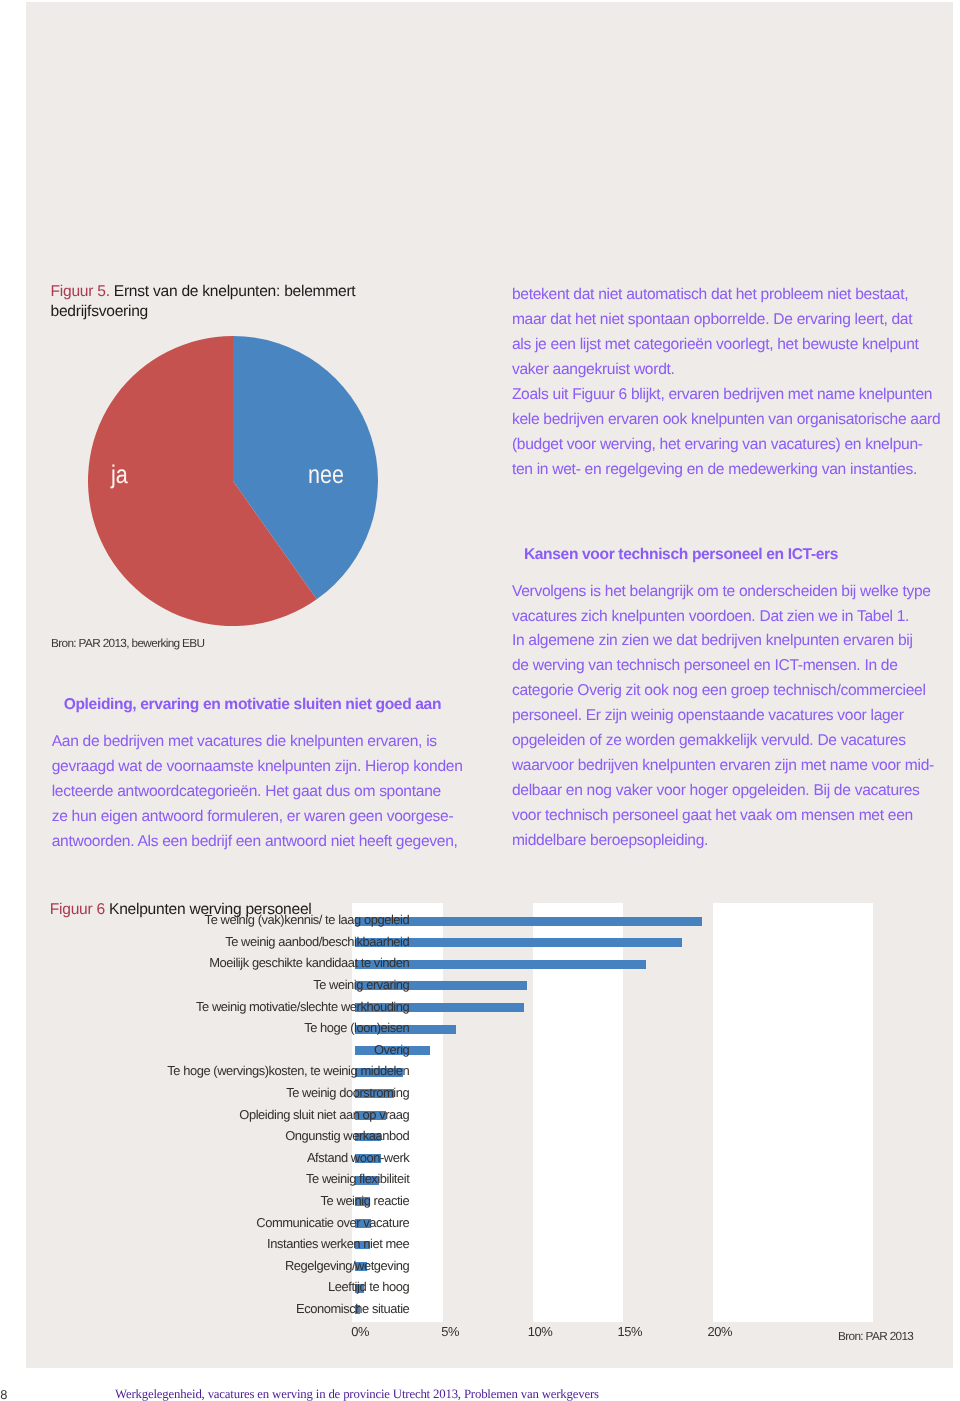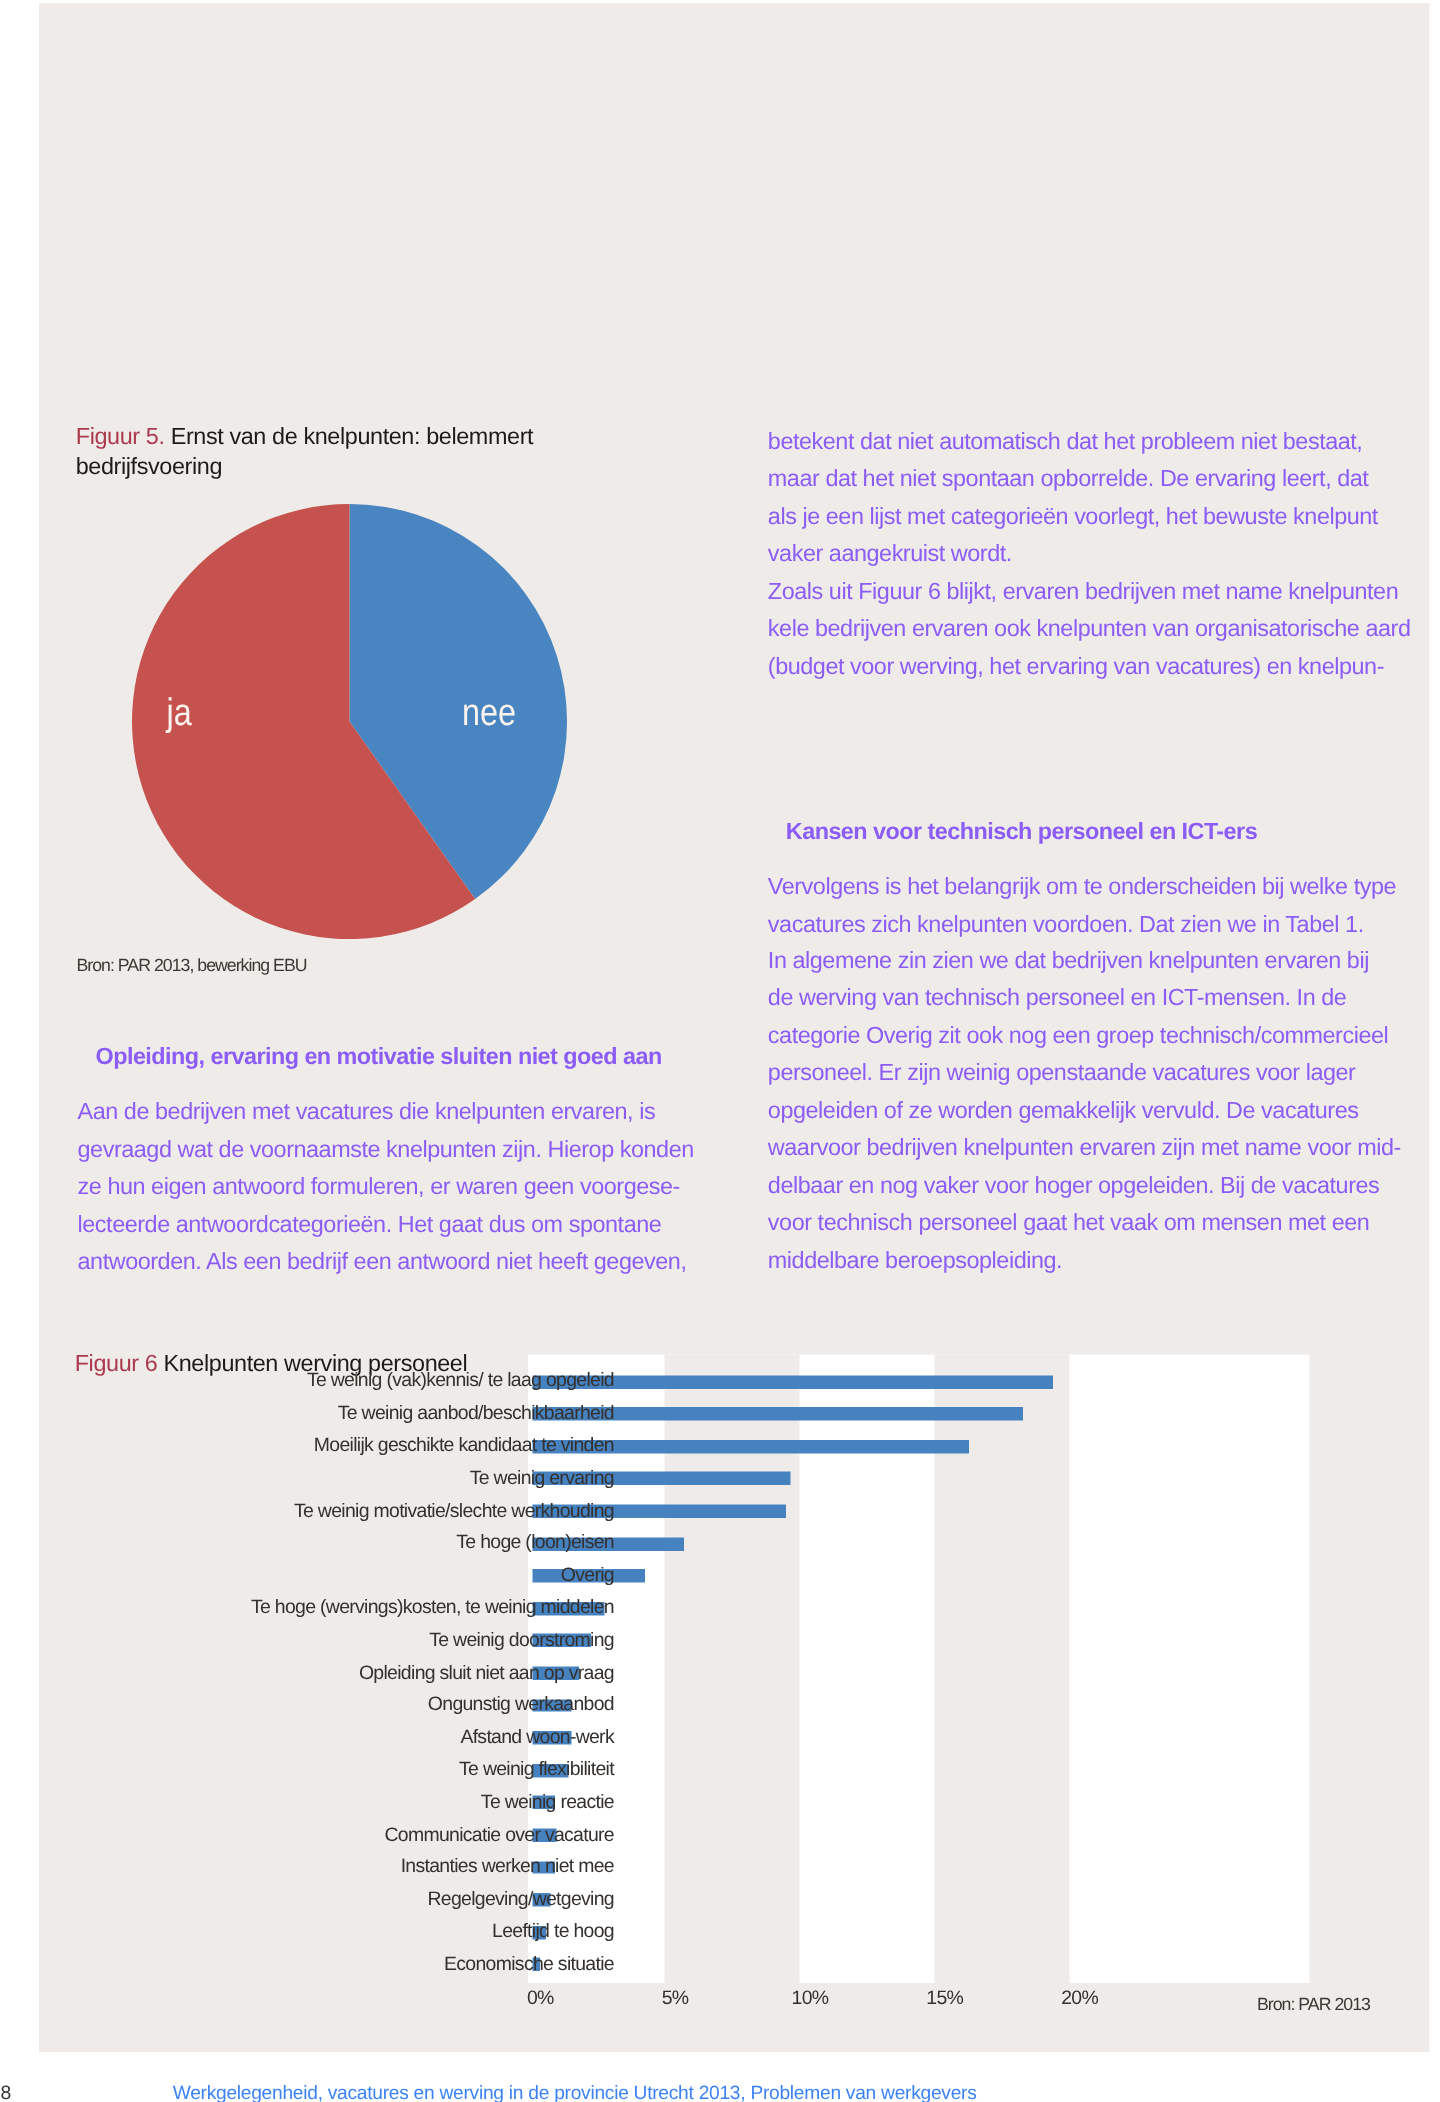--- a/index.html
+++ b/index.html
@@ -31,22 +31,22 @@
 
 
 #bars{position:absolute;left:351.6px;top:902.6px;width:521px;height:419.5px;background:#ffffff;}
 .band{position:absolute;top:0;height:100%;background:#efebe8;}
 .barrow{position:absolute;left:3.3px;height:8.9px;background:#4782c0;}
 .blabel{position:absolute;right:0;font-size:12.95px;line-height:15.2px;color:#33302d;white-space:nowrap;letter-spacing:-0.45px;}
 .xtick{position:absolute;font-size:12.95px;line-height:15.2px;color:#33302d;white-space:nowrap;letter-spacing:-0.45px;}
 
 
 .footer-num{position:absolute;left:0.3px;top:1387.5px;font-size:12.9px;line-height:13px;color:#3a3734;}
-.footer-txt{position:absolute;left:115.1px;top:1387.5px;font-size:12.8px;line-height:13px;color:#3b82f6;
-  letter-spacing:-0.18px;white-space:nowrap;}
+.footer-txt{position:absolute;left:115.1px;top:1387.5px;font-size:12.8px;line-height:13px;color:#4c1d95;
+  letter-spacing:-0.18px;white-space:nowrap;font-family:Liberation Serif, serif;}
 </style>
 </head>
 <body>
 
 <div id="page">
   <div class="beige"></div>
 
   <div class="fig-caption" style="left:50.5px;top:281.5px;width:340px;"><span class="lbl">Figuur 5.</span> <span>Ernst van de knelpunten: belemmert bedrijfsvoering</span></div>
 
   <div id="pie-wrap">
@@ -58,37 +58,38 @@
     <div class="pie-label" style="left:220.4px;top:127.3px;">nee</div>
   </div>
 
   <div class="src" style="left:51px;top:637px;">Bron: PAR 2013, bewerking EBU</div>
 
   <div class="col" style="left:51.7px;top:681.1px;">
     <p class="h">Opleiding, ervaring en motivatie sluiten niet goed aan</p>
     <div>
         <div class="ln">Aan de bedrijven met vacatures die knelpunten ervaren, is</div>
         <div class="ln">gevraagd wat de voornaamste knelpunten zijn. Hierop konden</div>
+        <div class="ln">lecteerde antwoordcategorieën. Het gaat dus om spontane</div>
         <div class="ln">ze hun eigen antwoord formuleren, er waren geen voorgese-</div>
-        <div class="ln">lecteerde antwoordcategorieën. Het gaat dus om spontane</div>
         <div class="ln">antwoorden. Als een bedrijf een antwoord niet heeft gegeven,</div>
       </div>
   </div>
 
   <div class="col" style="left:511.9px;top:283.2px;">
     <div>
         <div class="ln">betekent dat niet automatisch dat het probleem niet bestaat,</div>
         <div class="ln">maar dat het niet spontaan opborrelde. De ervaring leert, dat</div>
         <div class="ln">als je een lijst met categorieën voorlegt, het bewuste knelpunt</div>
         <div class="ln">vaker aangekruist wordt.</div>
       </div>
     <div>
         <div class="ln">Zoals uit Figuur 6 blijkt, ervaren bedrijven met name knelpunten</div>
         <div class="ln">kele bedrijven ervaren ook knelpunten van organisatorische aard</div>
         <div class="ln">(budget voor werving, het ervaring van vacatures) en knelpun-</div>
+        <div class="ln">ten in wet- en regelgeving en de medewerking van instanties.</div>
       </div>
   </div>
 
   <div class="col" style="left:511.9px;top:530.6px;">
     <p class="h">Kansen voor technisch personeel en ICT-ers</p>
     <div>
         <div class="ln">Vervolgens is het belangrijk om te onderscheiden bij welke type</div>
         <div class="ln">vacatures zich knelpunten voordoen. Dat zien we in Tabel 1.</div>
         <div class="ln">In algemene zin zien we dat bedrijven knelpunten ervaren bij</div>
         <div class="ln">de werving van technisch personeel en ICT-mensen. In de</div>

